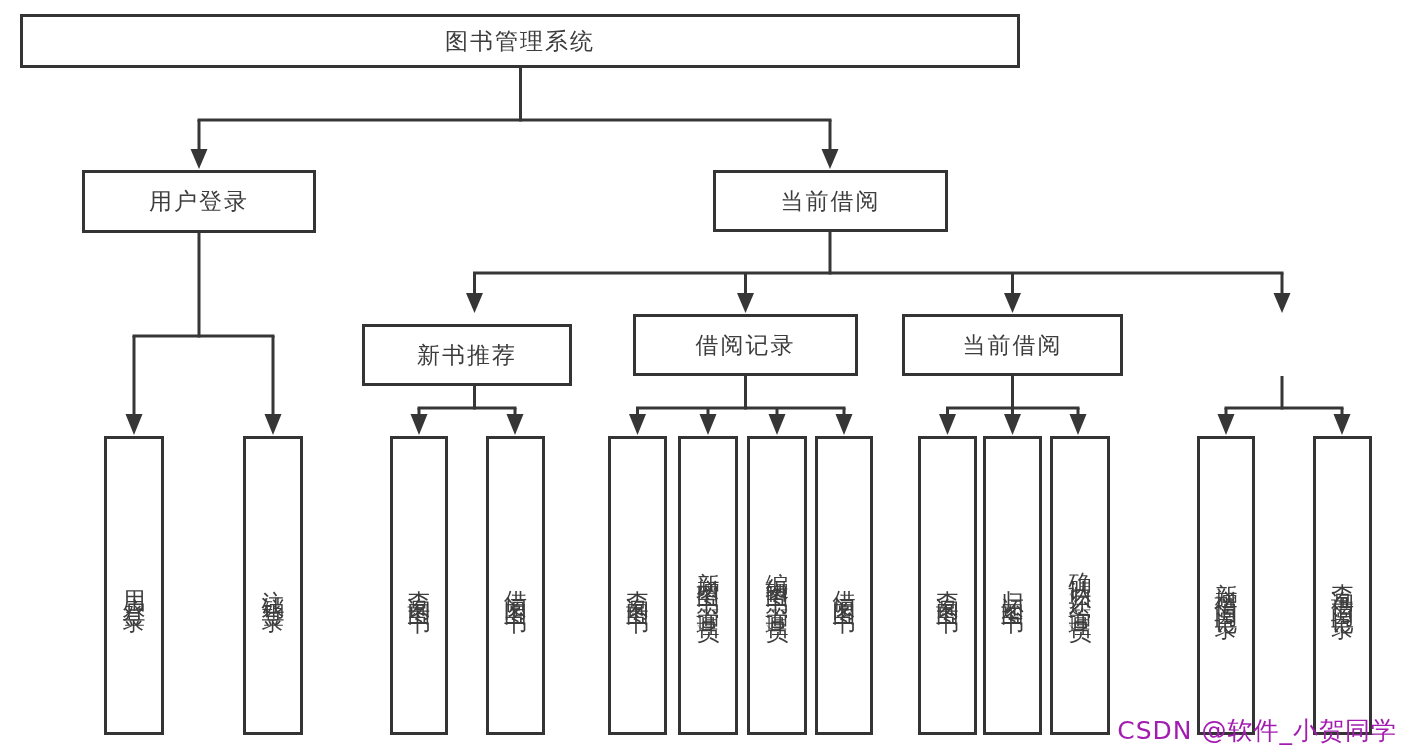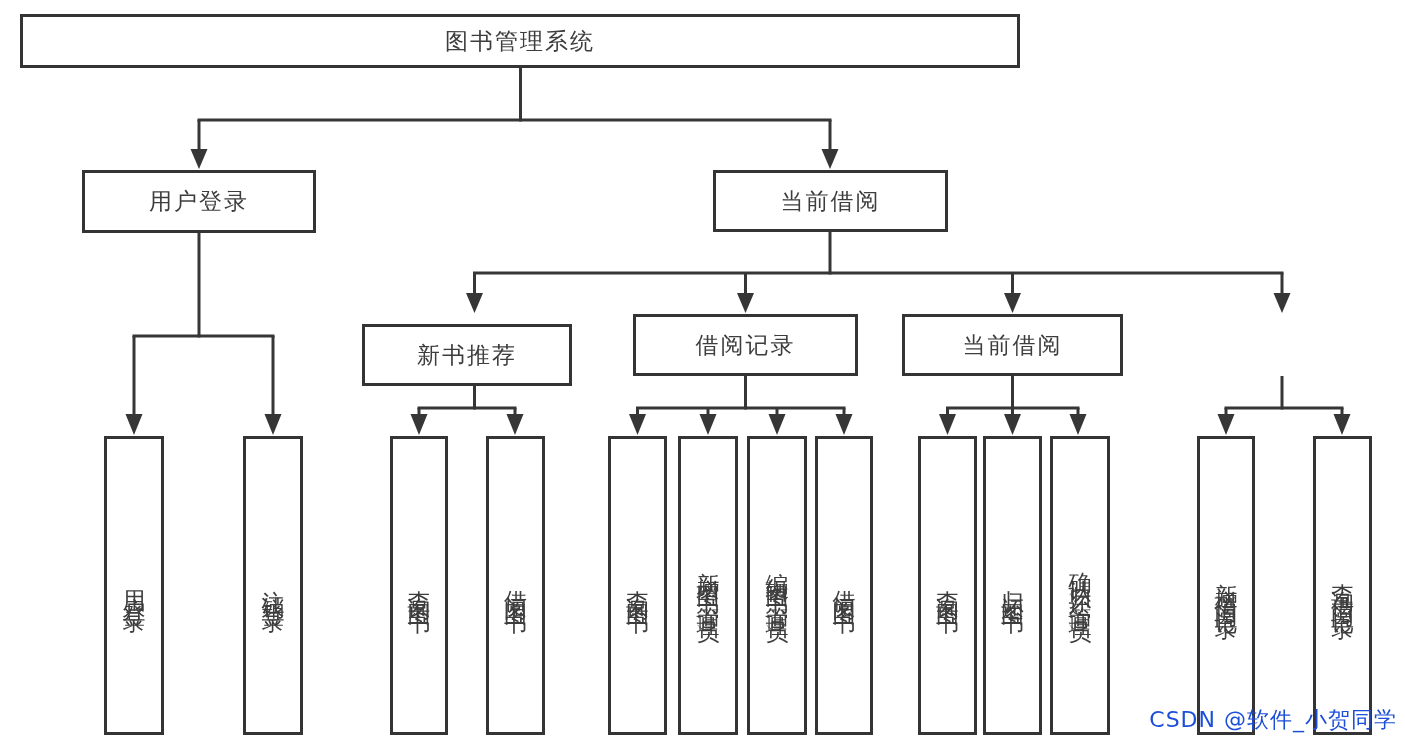--- a/index.html
+++ b/index.html
@@ -14,22 +14,22 @@
     position:absolute;z-index:2;box-sizing:border-box;
     border:3px solid #343434;background:#ffffff;
     display:flex;align-items:center;justify-content:center;
     color:#3d3d3d;font-size:23px;letter-spacing:2px;white-space:nowrap;
   }
   .leaf .lbl{
     writing-mode:vertical-rl;text-orientation:mixed;
     letter-spacing:7px;line-height:1;white-space:normal;
   }
   .watermark{
-    position:absolute;right:8px;bottom:12px;z-index:3;
-    color:#1d4ed8;font-size:22px;letter-spacing:1px;
+    position:absolute;right:8px;bottom:0;z-index:3;
+    color:#a21caf;font-size:25px;letter-spacing:1px;
   }
 </style>
 </head>
 <body>
 
 <div class="stage">
 
   <svg class="wires" width="1405" height="747" viewBox="0 0 1405 747">
 
     <g>

